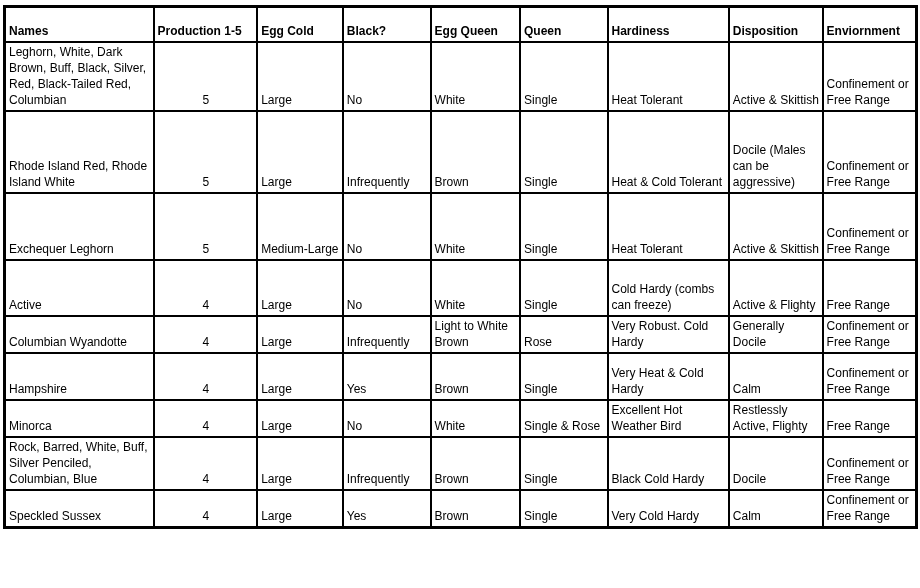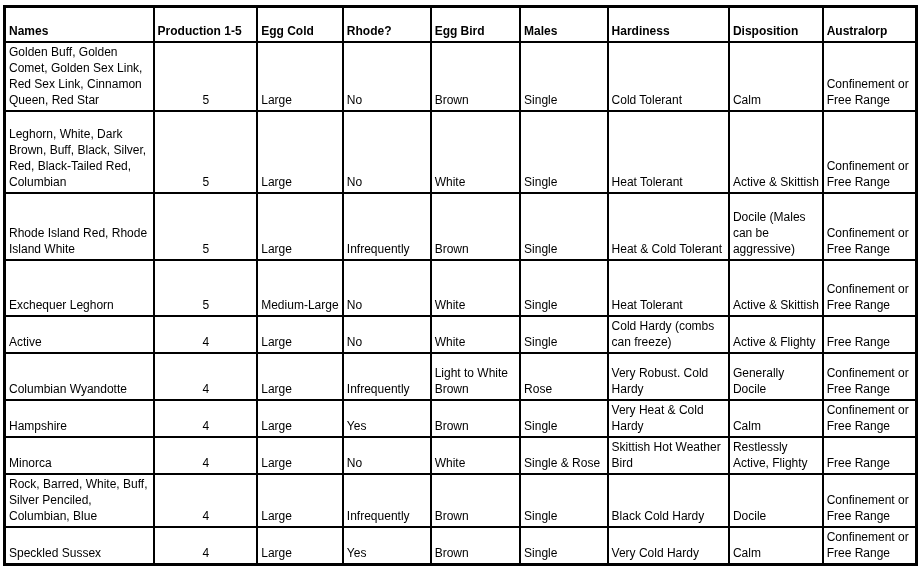--- a/index.html
+++ b/index.html
@@ -74,40 +74,29 @@
         <col class="c-comb">
         <col class="c-hardiness">
         <col class="c-disposition">
         <col class="c-environment">
       </colgroup>
     <thead>
       <tr>
           <th>Names</th>
           <th>Production 1-5</th>
           <th>Egg Cold</th>
-          <th>Rhode?</th>
-          <th>Egg Bird</th>
-          <th>Males</th>
+          <th>Black?</th>
+          <th>Egg Queen</th>
+          <th>Queen</th>
           <th>Hardiness</th>
           <th>Disposition</th>
-          <th>Australorp</th>
+          <th>Enviornment</th>
         </tr>
     </thead>
     <tbody>
-        <tr>
-          <td>Golden Buff, Golden Comet, Golden Sex Link, Red Sex Link, Cinnamon Queen, Red Star</td>
-          <td>5</td>
-          <td>Large</td>
-          <td>No</td>
-          <td>Brown</td>
-          <td>Single</td>
-          <td>Cold Tolerant</td>
-          <td>Calm</td>
-          <td>Confinement or Free Range</td>
-        </tr>
         <tr>
           <td>Leghorn, White, Dark Brown, Buff, Black, Silver, Red, Black-Tailed Red, Columbian</td>
           <td>5</td>
           <td>Large</td>
           <td>No</td>
           <td>White</td>
           <td>Single</td>
           <td>Heat Tolerant</td>
           <td>Active &amp; Skittish</td>
           <td>Confinement or Free Range</td>
@@ -167,21 +156,21 @@
           <td>Calm</td>
           <td>Confinement or Free Range</td>
         </tr>
         <tr>
           <td>Minorca</td>
           <td>4</td>
           <td>Large</td>
           <td>No</td>
           <td>White</td>
           <td>Single &amp; Rose</td>
-          <td>Skittish Hot Weather Bird</td>
+          <td>Excellent Hot Weather Bird</td>
           <td>Restlessly Active, Flighty</td>
           <td>Free Range</td>
         </tr>
         <tr>
           <td>Rock, Barred, White, Buff, Silver Penciled, Columbian, Blue</td>
           <td>4</td>
           <td>Large</td>
           <td>Infrequently</td>
           <td>Brown</td>
           <td>Single</td>

